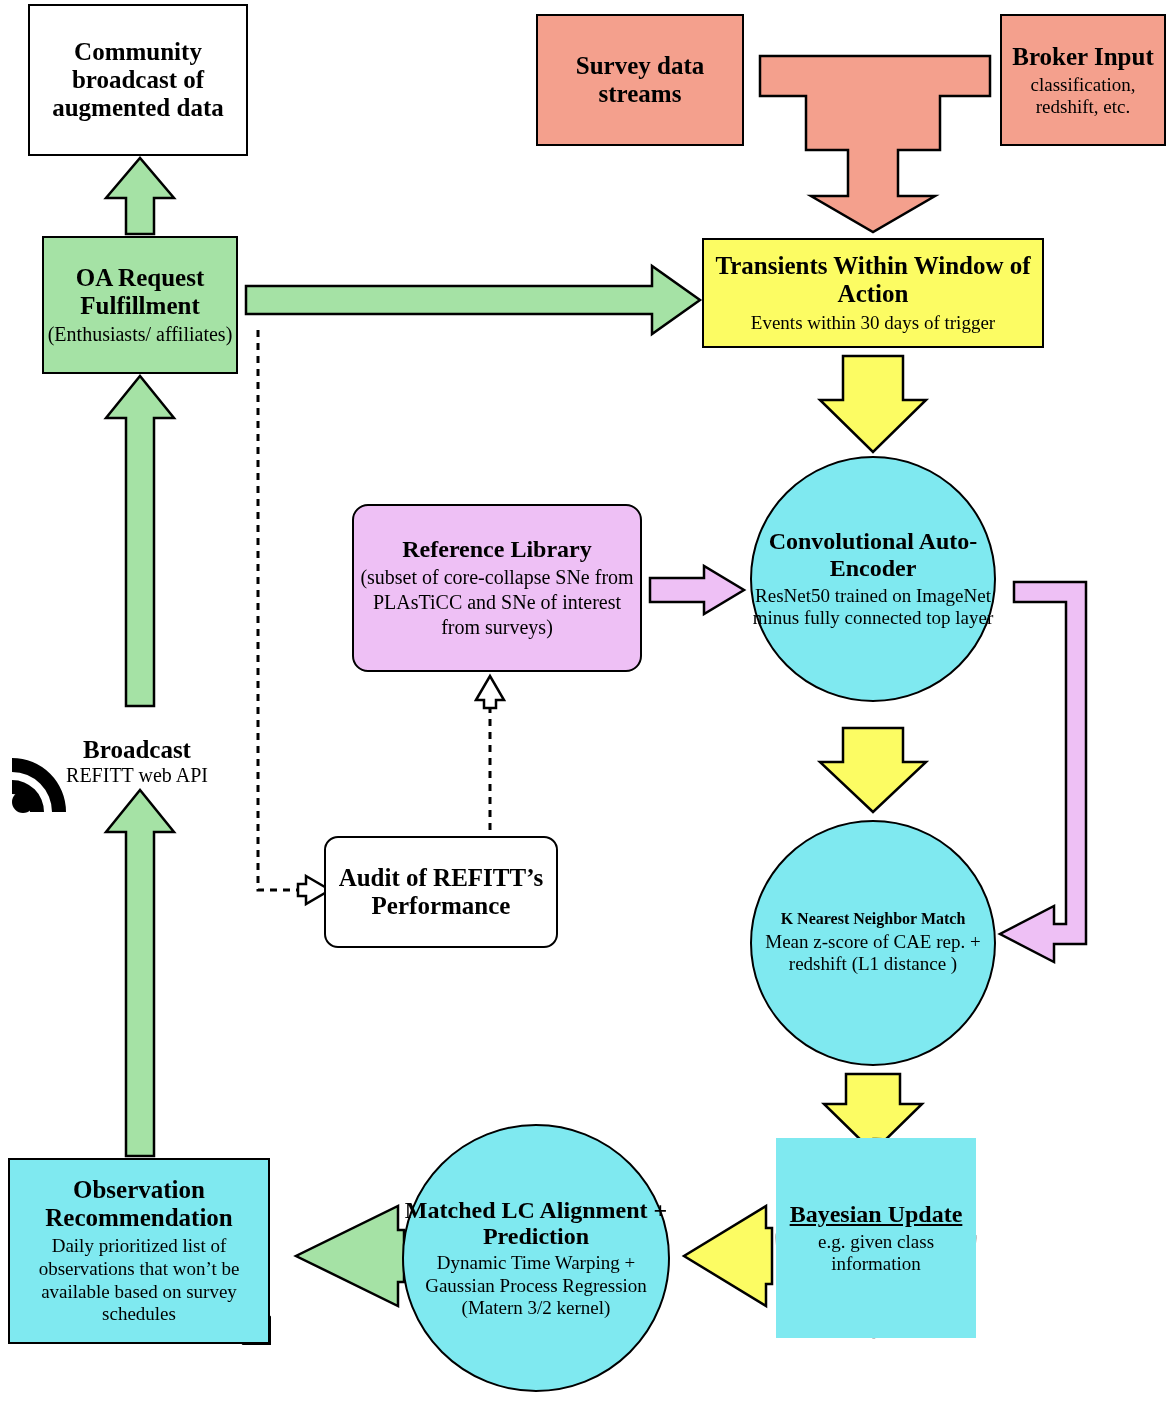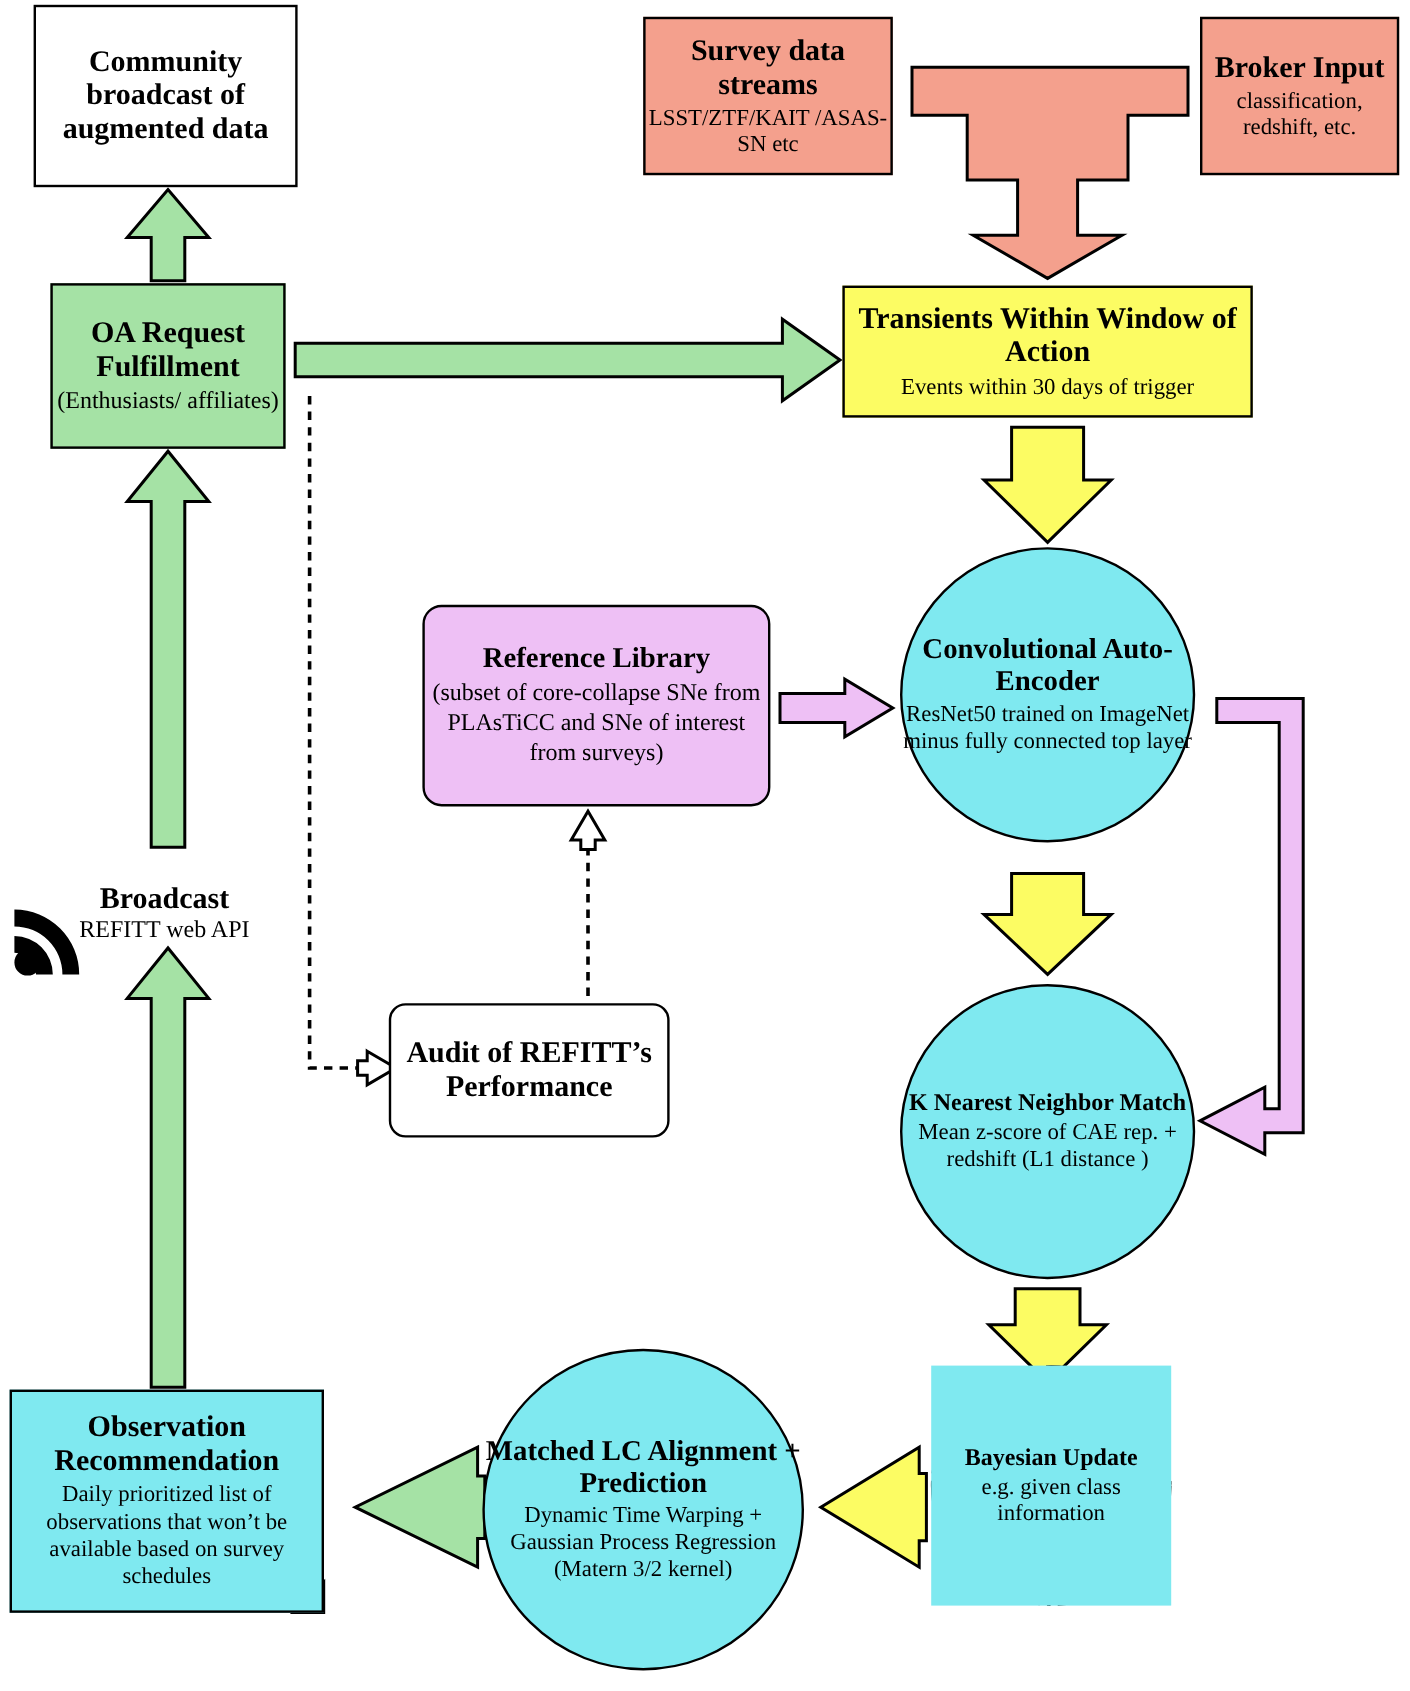--- a/index.html
+++ b/index.html
@@ -42,32 +42,32 @@
 
   #reference-library{left:352px;top:504px;width:290px;height:168px;background:#eec0f5;}
   #reference-library .title{font-size:24px;}
   #reference-library .sub{font-size:20px;margin-top:2px;line-height:1.25;}
 
   #cae{left:750px;top:456px;width:246px;height:246px;background:#7fe9f0;}
   #cae .title{font-size:24px;}
   #cae .sub{font-size:19px;margin-top:3px;line-height:1.2;}
 
   #knn{left:750px;top:820px;width:246px;height:246px;background:#7fe9f0;}
-  #knn .title{font-size:20px;}
+  #knn .title{font-size:16px;}
   #knn .sub{font-size:19px;margin-top:3px;line-height:1.2;}
 
   #broadcast{left:24px;top:706px;width:226px;height:110px;background:transparent;}
   #broadcast .title{font-size:25px;}
   #broadcast .sub{font-size:20px;}
 
   #audit{left:324px;top:836px;width:234px;height:112px;background:#ffffff;border-radius:14px;}
   #audit .title{font-size:25px;}
 
   #bayesian{left:776px;top:1138px;width:200px;height:200px;background:#7fe9f0;}
-  #bayesian .title{font-size:20px;}
+  #bayesian .title{font-size:24px;text-decoration:underline;}
   #bayesian .sub{font-size:19px;margin-top:3px;}
 
   #matched-lc{left:402px;top:1124px;width:268px;height:268px;background:#7fe9f0;}
   #matched-lc .title{font-size:24px;}
   #matched-lc .sub{font-size:19px;margin-top:2px;line-height:1.18;}
 
   #observation{left:8px;top:1158px;width:262px;height:186px;background:#7fe9f0;}
   #observation .title{font-size:25px;}
   #observation .sub{font-size:19px;margin-top:3px;line-height:1.2;}
 
@@ -173,21 +173,20 @@
       <path d="M 2 6 A 54 54 0 0 1 56 60 L 42 60 A 40 40 0 0 0 2 20 Z" fill="#000"></path>
     </svg>
   </div>
 
   <div class="node rect" id="community-broadcast">
     <div class="title">Community broadcast of augmented data</div>
   </div>
 
   <div class="node rect" id="survey-data">
     <div class="title">Survey data streams</div>
-    <div class="sub">LSST/ZTF/KAIT /ASAS-SN etc</div>
   </div>
 
   <div class="node rect" id="broker-input">
     <div class="title">Broker Input</div>
     <div class="sub">classification, redshift, etc.</div>
   </div>
 
   <div class="node rect" id="oa-request">
     <div class="title">OA Request Fulfillment</div>
     <div class="sub">(Enthusiasts/ affiliates)</div>

